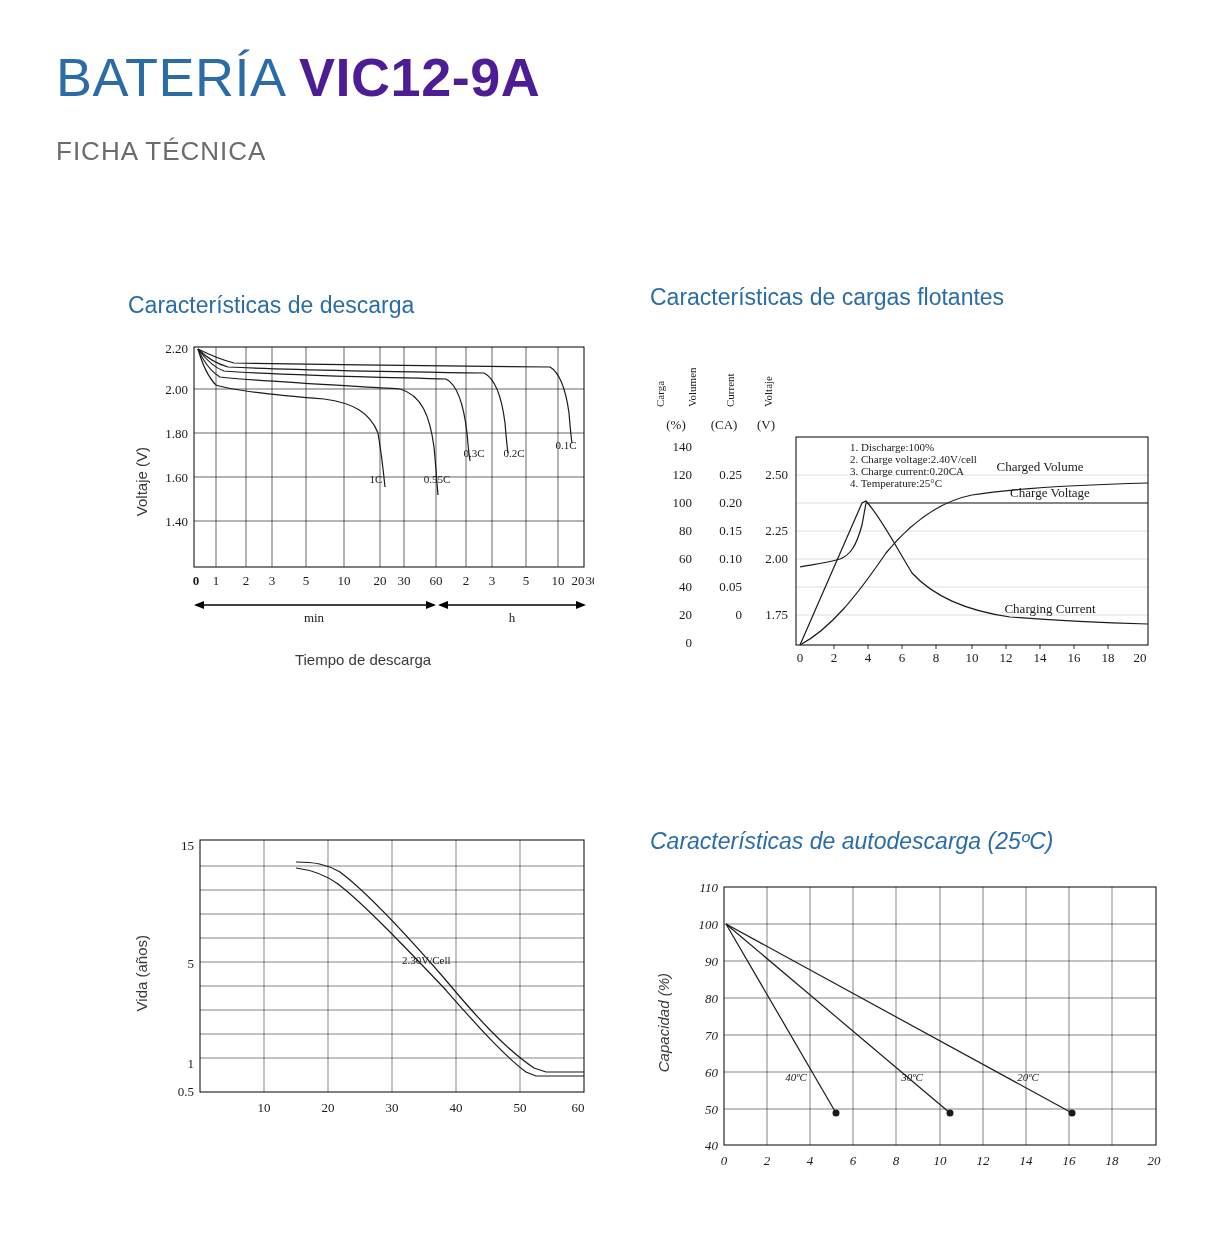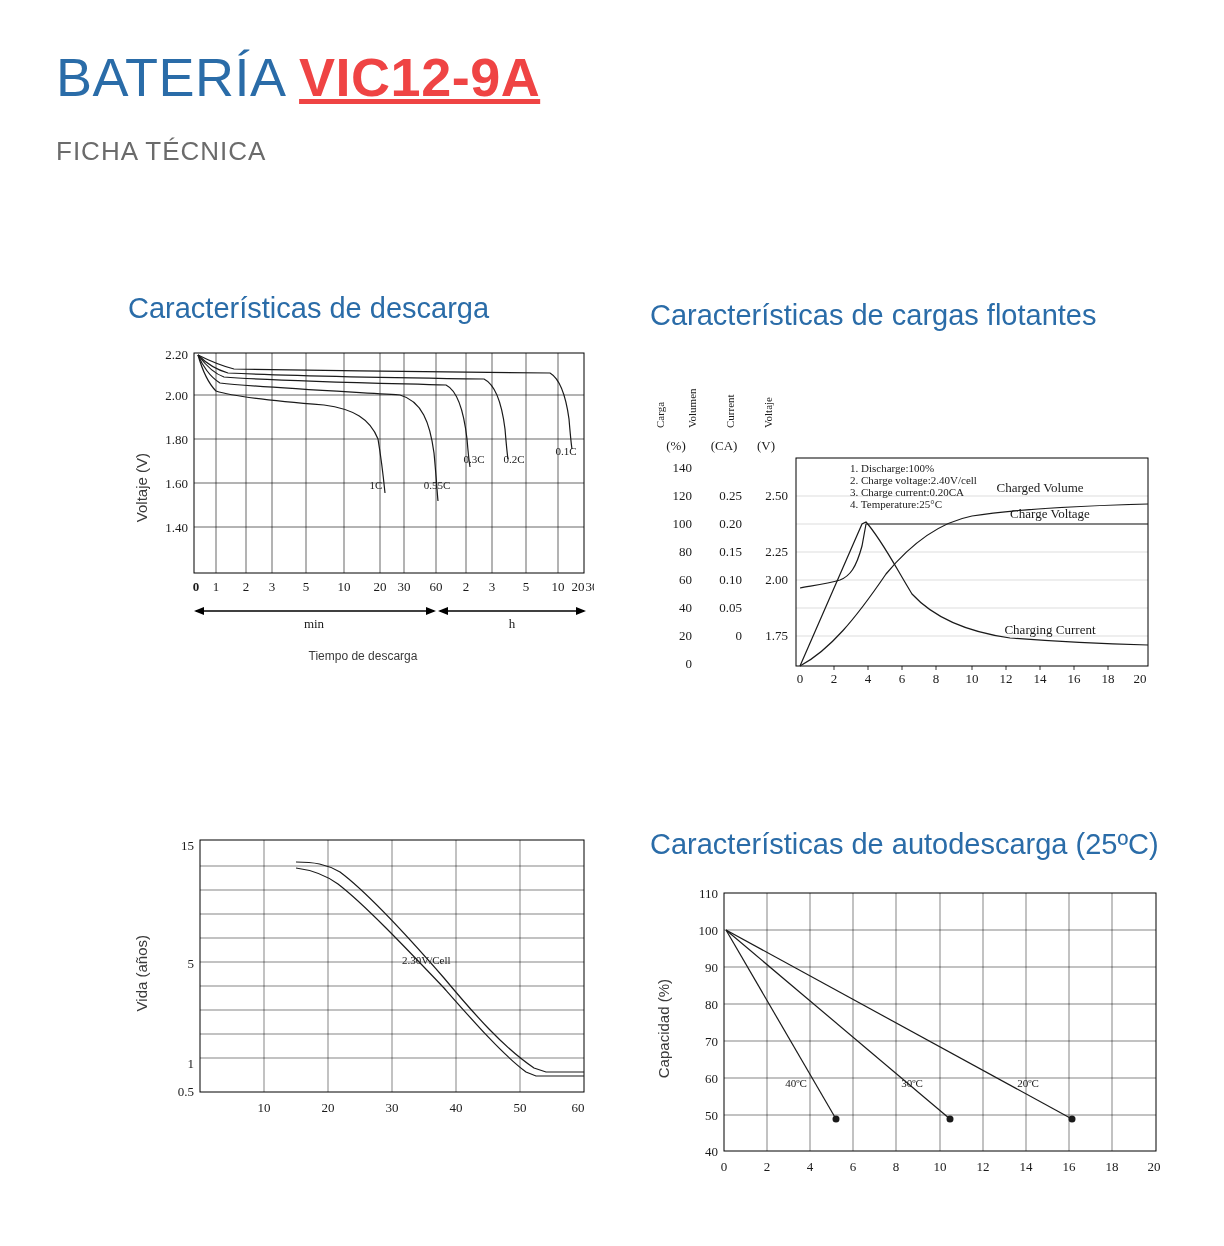--- a/index.html
+++ b/index.html
@@ -8,31 +8,31 @@
     font-family:"Liberation Sans", sans-serif;
     color:#3a3a3a;
     position:relative;overflow:hidden;
   }
   
   .page-header{position:absolute;left:56px;top:48px;}
   .title{
     font-size:54px;line-height:58px;color:#2a6ca8;font-weight:400;letter-spacing:.5px;
     white-space:nowrap;
   }
-  .title .model{font-weight:700;color:#ef4444;text-decoration:underline;}
+  .title .model{font-weight:700;color:#4c1d95;}
   .subtitle{
     margin-top:30px;font-size:26px;color:#6b6b6b;letter-spacing:1px;font-weight:400;
   }
   
   .chart-block{position:absolute;}
   .chart-heading{
-    font-size:29px;color:#2a6ca8;font-weight:400;margin:0 0 18px 0;white-space:nowrap;
+    font-size:23px;color:#2a6ca8;font-weight:400;margin:0 0 18px 0;white-space:nowrap;
   }
   .axis-caption{
-    font-size:12px;color:#3a3a3a;text-align:center;margin-top:6px;
+    font-size:15px;color:#3a3a3a;text-align:center;margin-top:14px;
   }
   svg{display:block;}
   text{font-family:"Liberation Serif", serif;fill:#1a1a1a;}
   .tick{font-size:13px;}
   .tiny{font-size:11px;}
   .vlabel{
     font-size:15px;color:#3a3a3a;
     writing-mode:vertical-rl;transform:rotate(180deg);
     white-space:nowrap;
   }
@@ -135,21 +135,21 @@
         <text x="283" y="146">0.55C</text>
         <text x="320" y="120">0.3C</text>
         <text x="360" y="120">0.2C</text>
         <text x="412" y="112">0.1C</text>
       </g>
     </svg>
   </div>
   <div class="axis-caption">Tiempo de descarga</div>
 </div>
 
-<div class="chart-block" style="left:650px;top:299px;width:530px;">
+<div class="chart-block" style="left:650px;top:284px;width:530px;">
   <div class="chart-heading">Características de cargas flotantes</div>
   <svg width="520" height="360" viewBox="0 0 520 360">
 
     <g class="tiny" font-size="13">
       <text transform="translate(14,78) rotate(-90)">Carga</text>
       <text transform="translate(46,78) rotate(-90)">Volumen</text>
       <text transform="translate(84,78) rotate(-90)">Current</text>
       <text transform="translate(122,78) rotate(-90)">Voltaje</text>
     </g>
     <g class="tick" text-anchor="middle" font-size="13">
@@ -296,21 +296,21 @@
       <g fill="none" stroke="#1a1a1a" stroke-width="1.2">
         <path d="M142,34 C160,34 172,36 186,44 C210,62 250,104 290,150 C320,186 350,220 380,240 L392,244 L430,244"></path>
         <path d="M142,40 C158,42 170,46 184,56 C210,76 250,118 290,160 C320,194 348,226 372,244 L382,248 L430,248"></path>
       </g>
 
       <text class="tiny" x="248" y="136" font-size="12">2.30V/Cell</text>
     </svg>
   </div>
 </div>
 
-<div class="chart-block" style="left:650px;top:828px;width:530px;">
+<div class="chart-block" style="left:650px;top:828px;width:530px;font-style:italic;">
   <div class="chart-heading">Características de autodescarga (25ºC)</div>
   <div class="row">
     <div class="vlabel-wrap" style="height:300px;width:26px;">
       <div class="vlabel">Capacidad (%)</div>
     </div>
     <svg width="500" height="310" viewBox="0 0 500 310">
       <g stroke="#000" stroke-width="1" fill="none">
         <rect x="48" y="14" width="432" height="258"></rect>
       </g>
 

